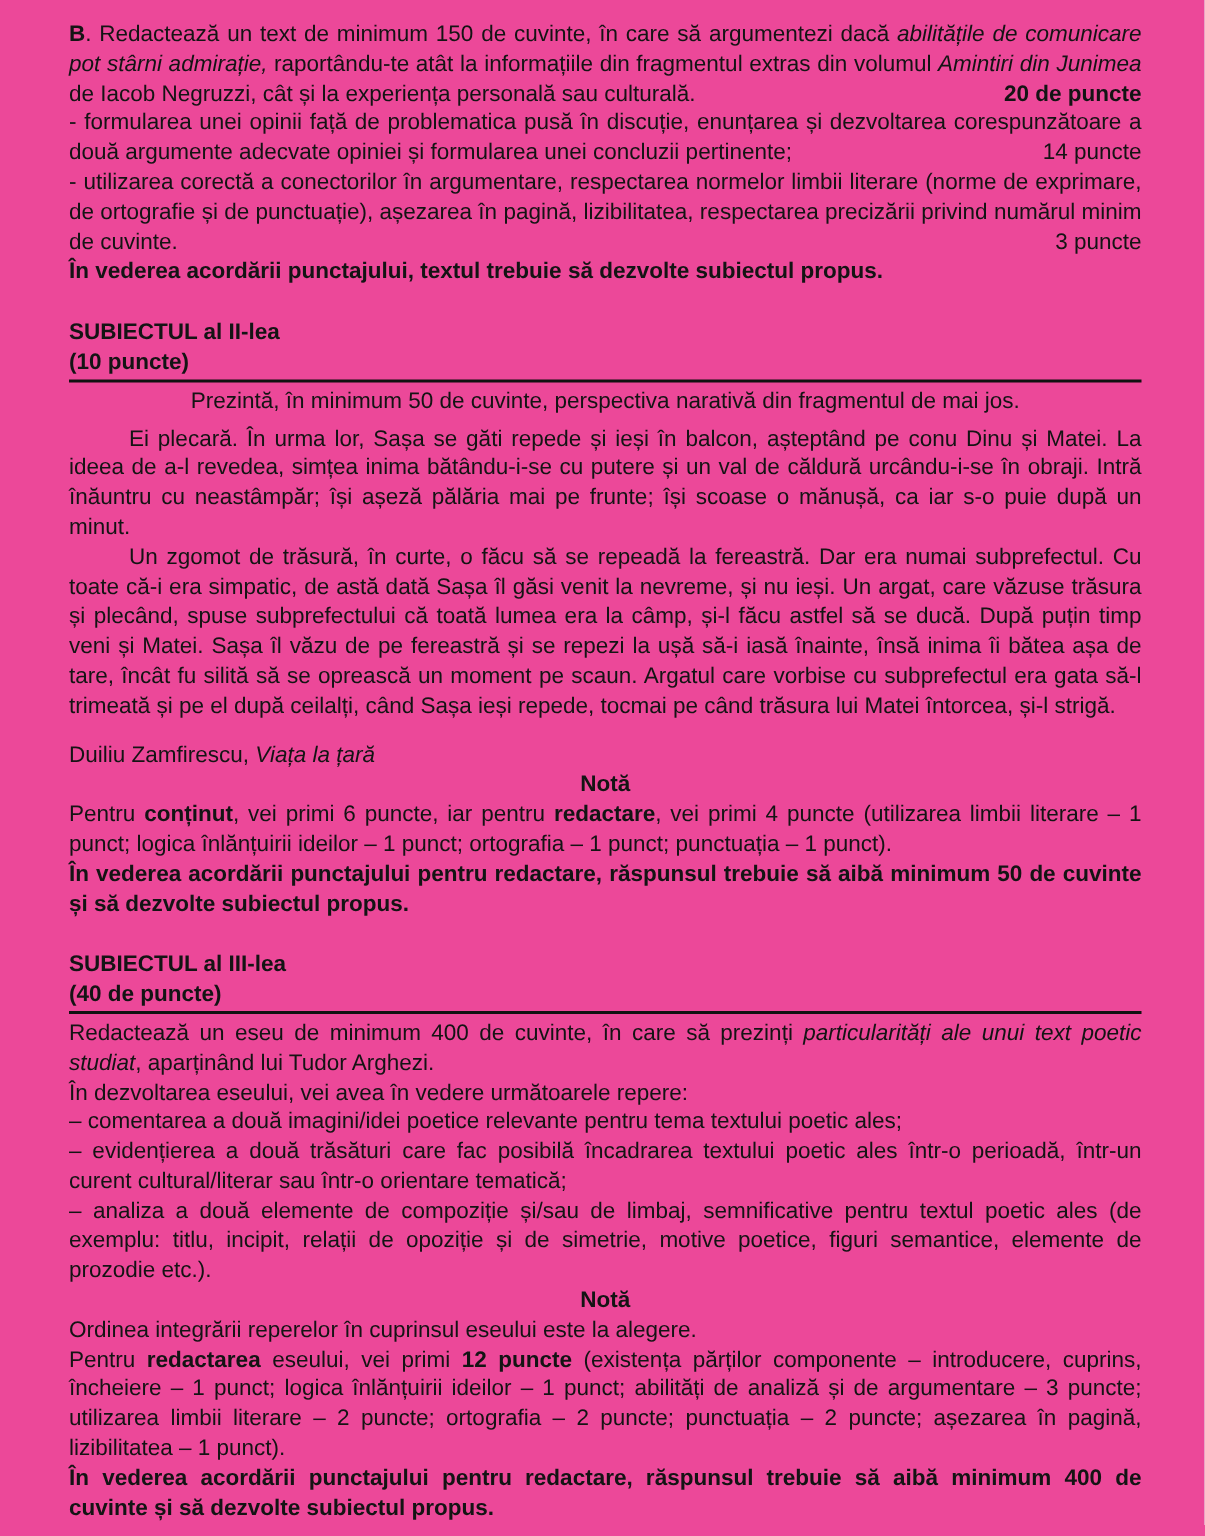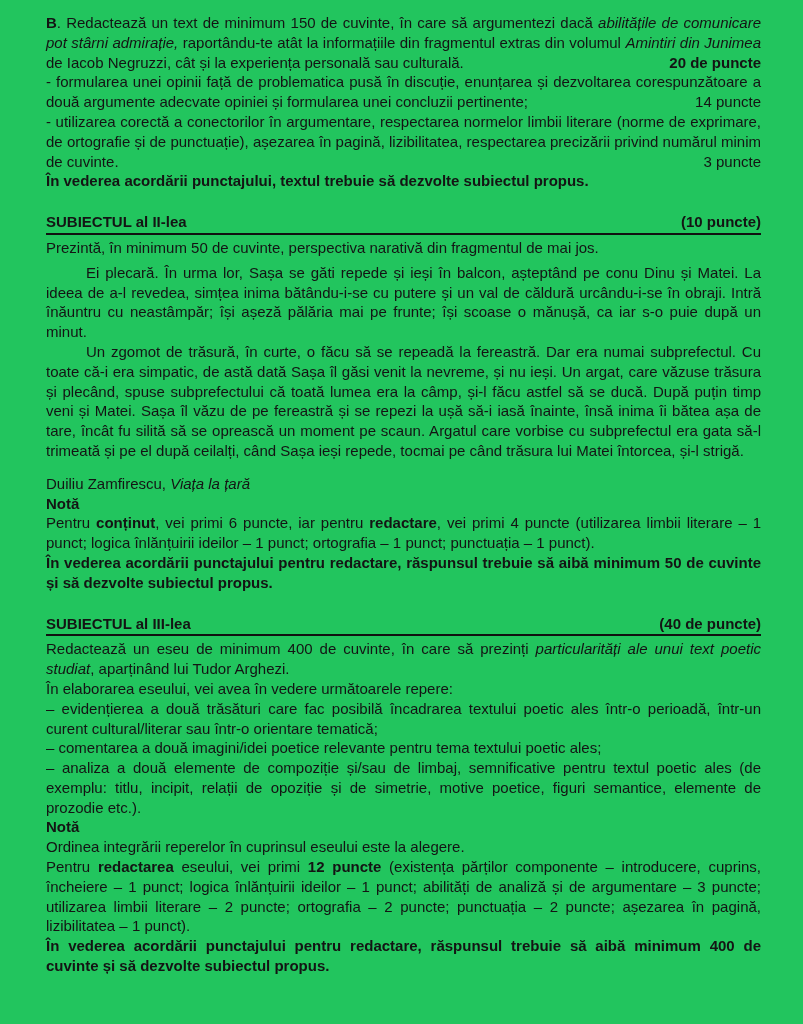--- a/index.html
+++ b/index.html
@@ -1,33 +1,33 @@
 <!DOCTYPE html>
 <html lang="ro"><head>
 <meta charset="utf-8">
 <style>
   html,body { margin:0; padding:0; background:#e9e9e9; }
   .page {
     width:803px; height:1024px; box-sizing:border-box;
-    margin:0 auto; background:#22c55e; color:#141414;
+    margin:0 auto; background:#ec4899; color:#141414;
     font-family:"Liberation Sans","DejaVu Sans",sans-serif;
     font-size:15px; line-height:1.32;
     padding:13px 42px 8px 46px;
     overflow:hidden; position:relative;
   }
-  p { margin:0; }
+  p { margin:0;text-align:center; }
   .just { text-align:justify; }
   .b { font-weight:bold; }
   .i { font-style:italic; }
   .pts { float:right; white-space:nowrap; }
   .pts.bold { font-weight:bold; }
   .sec-header {
     display:flex; justify-content:space-between; align-items:baseline;
     font-weight:bold; border-bottom:2px solid #111;
-    margin-top:21px; margin-bottom:3px; padding-bottom:1px;
+    margin-top:21px; margin-bottom:3px; padding-bottom:1px;flex-direction:column;
   }
   .quote { margin-top:5px; }
   .quote p { text-indent:40px; text-align:justify; }
   .attribution { text-align:left; margin-top:13px; padding-right:4px; }
   .nota-label { font-weight:bold; }
   .final-note { font-weight:bold; text-align:justify; }
   .clearfix::after { content:""; display:block; clear:both; }
 </style>
 </head>
 <body>
@@ -60,24 +60,24 @@
   <p class="nota-label">Notă</p>
   <p class="just"><span>Pentru </span><span class="b">conținut</span><span>, vei primi 6 puncte, iar pentru </span><span class="b">redactare</span><span>, vei primi 4 puncte (utilizarea limbii literare – 1 punct; logica înlănțuirii ideilor – 1 punct; ortografia – 1 punct; punctuația – 1 punct).</span></p>
   <p class="final-note">În vederea acordării punctajului pentru redactare, răspunsul trebuie să aibă minimum 50 de cuvinte și să dezvolte subiectul propus.</p>
 
   <div class="sec-header">
     <span>SUBIECTUL al III-lea</span>
     <span>(40 de puncte)</span>
   </div>
 
   <p class="just"><span>Redactează un eseu de minimum 400 de cuvinte, în care să prezinți </span><span class="i">particularități ale unui text poetic studiat</span><span>, aparținând lui Tudor Arghezi.</span></p>
-  <p class="just">În elaborarea eseului, vei avea în vedere următoarele repere:</p>
+  <p class="just">În dezvoltarea eseului, vei avea în vedere următoarele repere:</p>
 
+  <p class="just">– comentarea a două imagini/idei poetice relevante pentru tema textului poetic ales;</p>
   <p class="just">– evidențierea a două trăsături care fac posibilă încadrarea textului poetic ales într-o perioadă, într-un curent cultural/literar sau într-o orientare tematică;</p>
-  <p class="just">– comentarea a două imagini/idei poetice relevante pentru tema textului poetic ales;</p>
   <p class="just">– analiza a două elemente de compoziție și/sau de limbaj, semnificative pentru textul poetic ales (de exemplu: titlu, incipit, relații de opoziție și de simetrie, motive poetice, figuri semantice, elemente de prozodie etc.).</p>
 
   <p class="nota-label">Notă</p>
   <p class="just">Ordinea integrării reperelor în cuprinsul eseului este la alegere.</p>
   <p class="just"><span>Pentru </span><span class="b">redactarea</span><span> eseului, vei primi </span><span class="b">12 puncte</span><span> (existența părților componente – introducere, cuprins, încheiere – 1 punct; logica înlănțuirii ideilor – 1 punct; abilități de analiză și de argumentare – 3 puncte; utilizarea limbii literare – 2 puncte; ortografia – 2 puncte; punctuația – 2 puncte; așezarea în pagină, lizibilitatea – 1 punct).</span></p>
   <p class="final-note">În vederea acordării punctajului pentru redactare, răspunsul trebuie să aibă minimum 400 de cuvinte și să dezvolte subiectul propus.</p>
 
 </div>
 
 </body></html>

